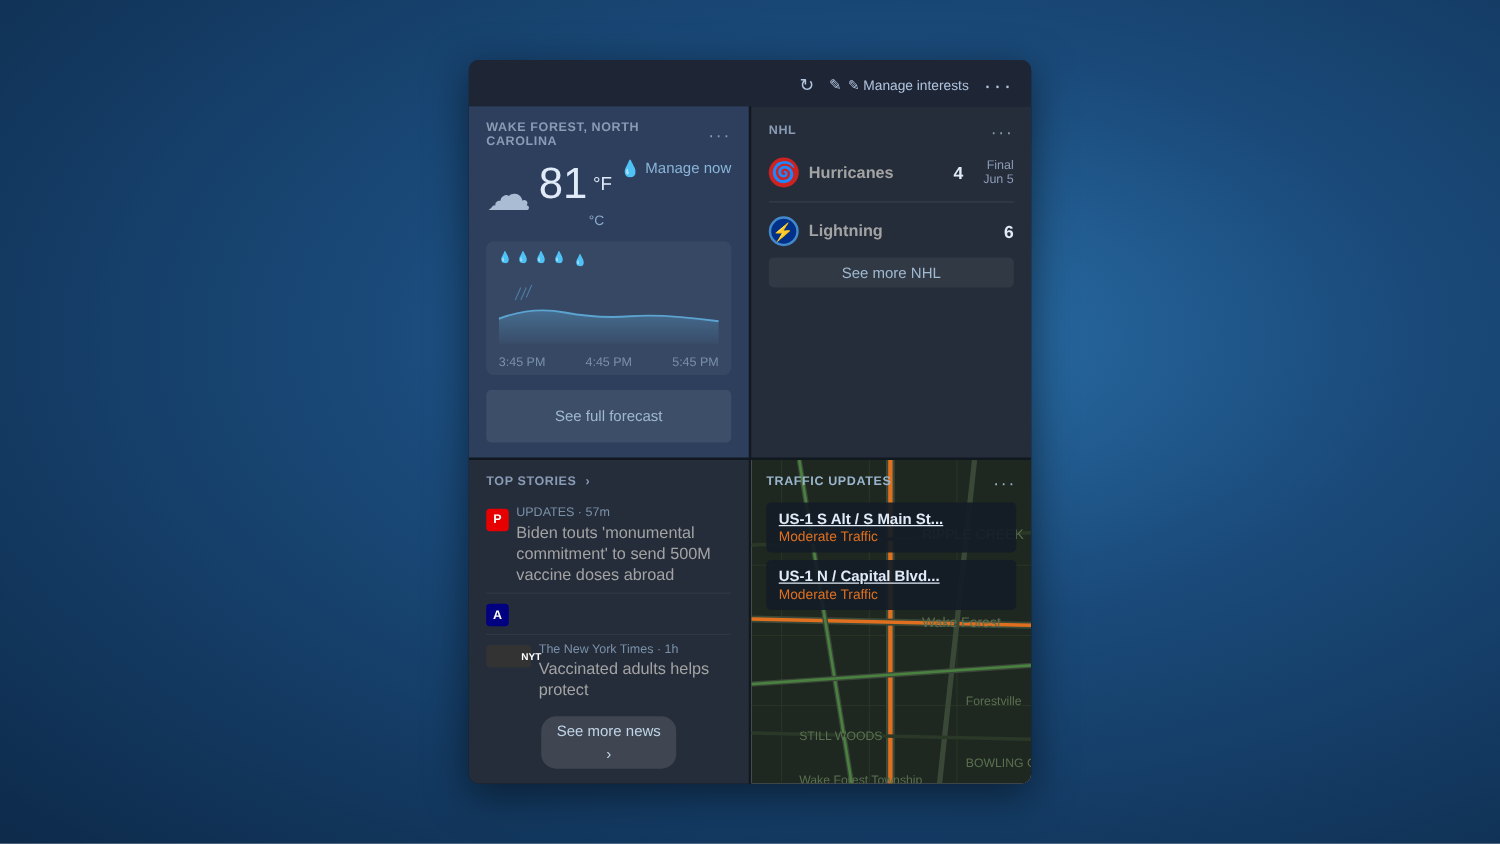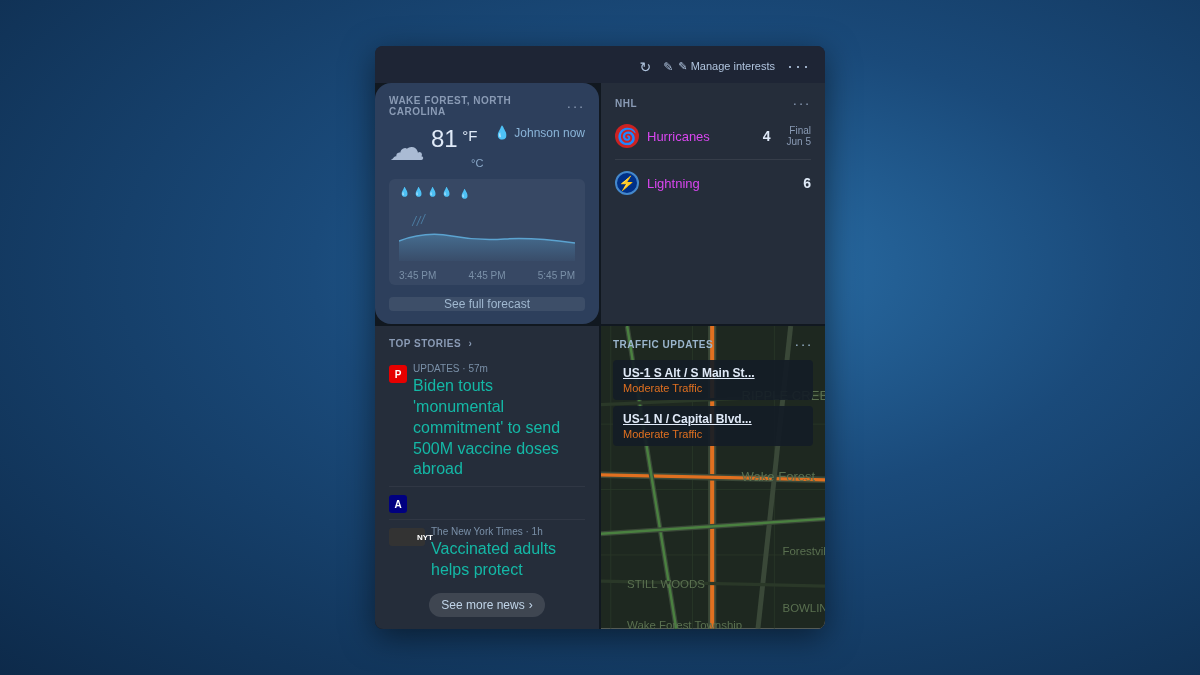--- a/index.html
+++ b/index.html
@@ -81,21 +81,20 @@
       font-size: 14px;
       cursor: pointer;
       letter-spacing: 1.5px;
       background: none;
       border: none;
     }
 
     
     .tile-weather {
       background: #2d3f5c;
-      border-radius: 16px;
     }
     .weather-cloud-icon {
       font-size: 36px;
       color: #aabbd4;
     }
     .weather-condition {
       display: flex;
       align-items: center;
       gap: 4px;
       font-size: 12px;
@@ -133,21 +132,21 @@
       font-size: 10px;
       color: #7a90a8;
       margin-top: 5px;
     }
     .see-forecast-btn {
       width: 100%;
       background: rgba(255,255,255,0.08);
       border: none;
       color: #a0b8d0;
       font-size: 12px;
-      padding: 0;
+      padding: 14px;
       border-radius: 4px;
       cursor: pointer;
       text-align: center;
       margin-top: 4px;
     }
 
     
     .tile-nhl {
       background: #252d3a;
     }
@@ -161,22 +160,23 @@
       width: 24px;
       height: 24px;
       border-radius: 50%;
       display: flex;
       align-items: center;
       justify-content: center;
       font-size: 14px;
     }
     .team-name {
       font-size: 13px;
-      color: #d946ef;
+      color: #a3a3a3;
       flex: 1;
+      font-weight: bold;
     }
     .team-score {
       font-size: 14px;
       font-weight: 600;
       color: #e0eaf8;
       min-width: 20px;
       text-align: right;
     }
     .game-status {
       font-size: 10px;
@@ -242,36 +242,37 @@
     }
     .politico-icon { background: #e60000; color: white; }
     .abc-icon { background: #000080; color: white; }
     .nyt-icon { background: #333; color: white; font-size: 9px; }
     .news-meta {
       font-size: 10px;
       color: #7a90a8;
       margin-bottom: 2px;
     }
     .news-headline {
-      font-size: 16px;
-      color: #14b8a6;
+      font-size: 13px;
+      color: #a3a3a3;
       line-height: 1.3;
     }
     .see-more-news-btn {
       background: rgba(255,255,255,0.12);
       border: none;
       color: #c0d4e8;
       font-size: 12px;
       padding: 5px 12px;
       border-radius: 12px;
       cursor: pointer;
       display: flex;
       align-items: center;
       gap: 4px;
       margin: 6px auto 0;
+      flex-direction: column;
     }
 
     
     .tile-traffic {
       background: #1a1a2a;
       padding: 10px 12px;
     }
     .map-bg {
       position: absolute;
       inset: 0;
@@ -319,29 +320,29 @@
   <div class="tiles-grid" style="grid-template-columns: 1fr 1fr; grid-template-rows: auto auto;">
       <div class="tile tile-weather" style="grid-area: 1 / 1;">
       <div class="tile-header-row">
         <span class="tile-title">WAKE FOREST, NORTH CAROLINA</span>
         <button class="tile-dots">···</button>
       </div>
       <div style="display:flex;align-items:flex-start;justify-content:space-between;margin-bottom:8px;">
         <div style="display:flex;align-items:center;gap:6px;">
           <span class="weather-cloud-icon">☁</span>
           <div>
-            <span style="font-size:24px;font-weight:300;color:#e0eaf8;">81</span>
+            <span style="font-size:35px;font-weight:300;color:#e0eaf8;">81</span>
             <span style="font-size:15px;color:#e0eaf8;vertical-align:super;">°F</span>
             <br>
             <span style="font-size:11px;color:#8aa8c8;padding-left:40px;">°C</span>
           </div>
         </div>
         <div class="weather-condition">
           <span class="rain-drop">💧</span>
-          <span>Johnson now</span>
+          <span>Manage now</span>
         </div>
       </div>
 
       
       <div class="rain-chart">
         <div class="rain-drops-row">
           <span class="rain-drop-small">💧</span>
           <span class="rain-drop-small">💧</span>
           <span class="rain-drop-small">💧</span>
           <span class="rain-drop-small">💧</span>
@@ -385,20 +386,21 @@
           <div>Jun 5</div>
         </div>
       </div>
       <hr class="nhl-divider">
       <div class="nhl-team-row">
         <div class="team-logo lightning-logo" style="font-size:14px;">⚡</div>
         <span class="team-name">Lightning</span>
         <span class="team-score">6</span>
       </div>
 
+      <button class="see-more-btn">See more NHL</button>
     </div>
       <div class="tile tile-news" style="grid-area: 2 / 1;">
       <div class="tile-header-row">
         <span class="tile-title">
           <span>TOP STORIES</span>
           <span style="margin-left:4px;">›</span>
         </span>
       </div>
 
       <div class="news-item">

